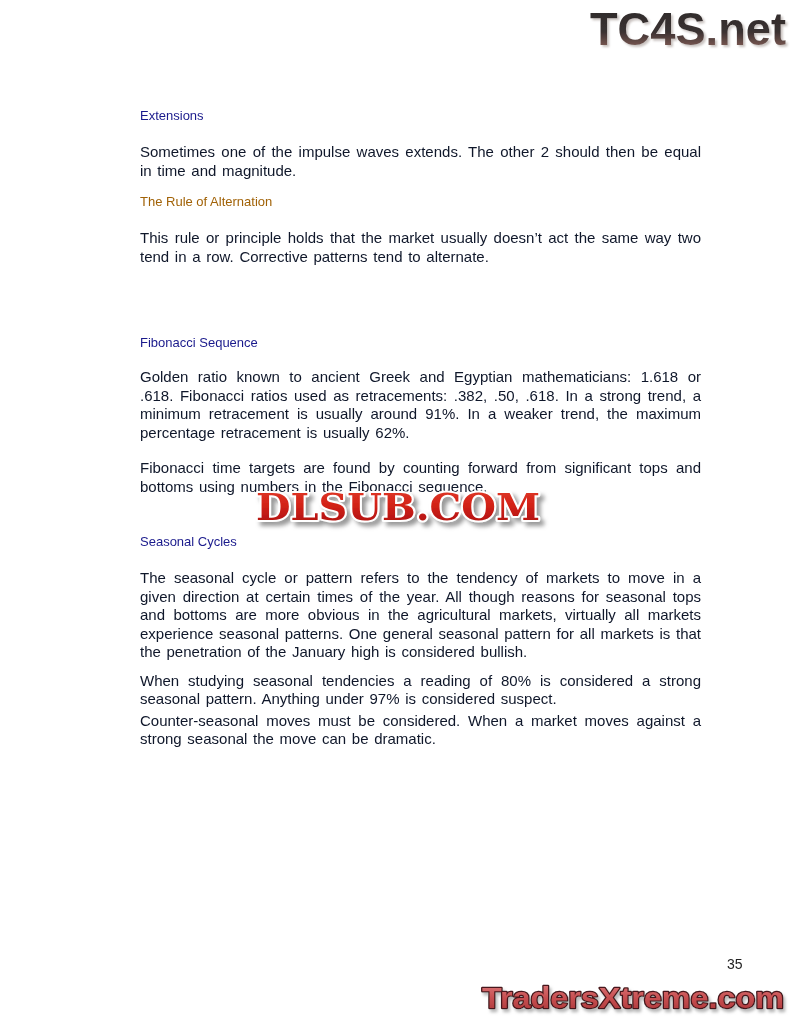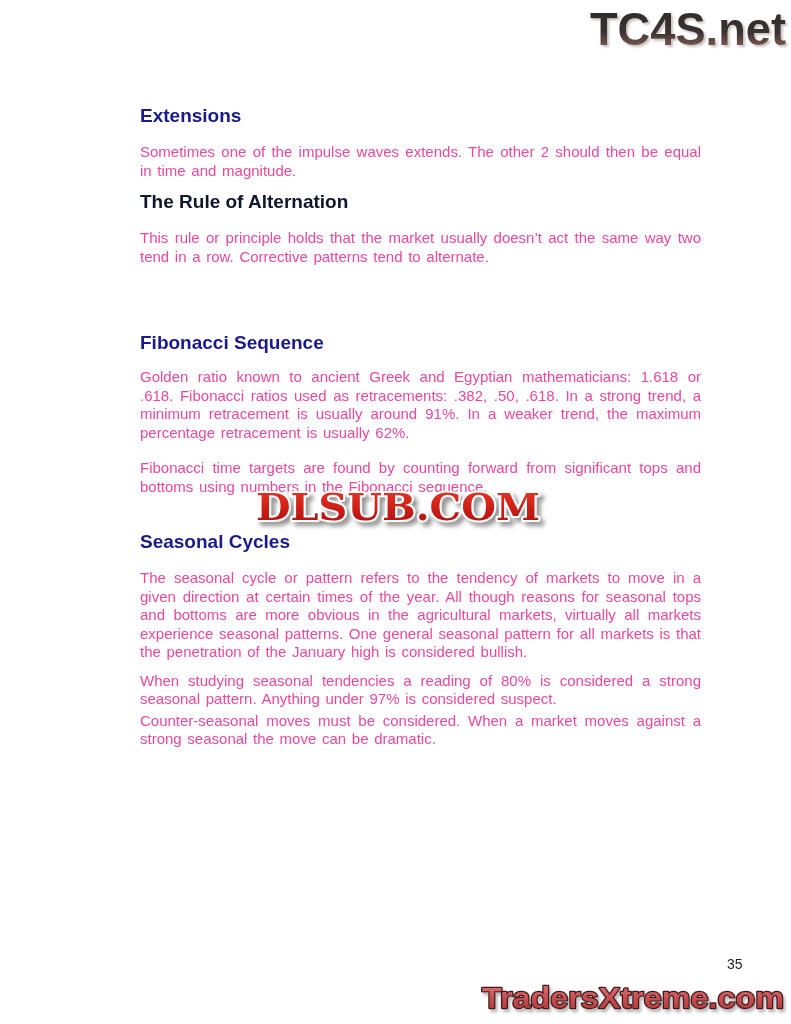--- a/index.html
+++ b/index.html
@@ -8,25 +8,25 @@
     font-family: "Liberation Sans", sans-serif;
   }
   .page { position: absolute; inset: 0; background: #ffffff; }
 
   
   .logo-top { position: absolute; left: 586px; top: 0px; }
 
   
   .content { position: absolute; left: 140px; top: 0; width: 561px; }
   .content h2, .content h3, .content p { margin: 0; padding: 0; }
-  .h { font-size: 19px; line-height: 20px; font-weight: 700; font-family: "Liberation Sans", sans-serif; }
+  .h { font-size: 13px; line-height: 20px; font-weight: 400; font-family: "Liberation Sans", sans-serif; }
   .h-blue  { color: #1a1a8c; }
-  .h-black { color: #0f172a; }
+  .h-black { color: #a16207; }
   .para {
-    font-size: 15px; line-height: 18.5px; color: #ec4899;
+    font-size: 15px; line-height: 18.5px; color: #0f172a;
     text-align: justify; text-justify: inter-word;
     word-spacing: 1.5px;
   }
 
   
   .watermark { position: absolute; left: 246px; top: 476px; z-index: 5; }
 
   
   .page-number { position: absolute; left: 727px; top: 956px; font-size: 14px; color: #222222; }
   .logo-bottom { position: absolute; left: 474px; top: 974px; }

